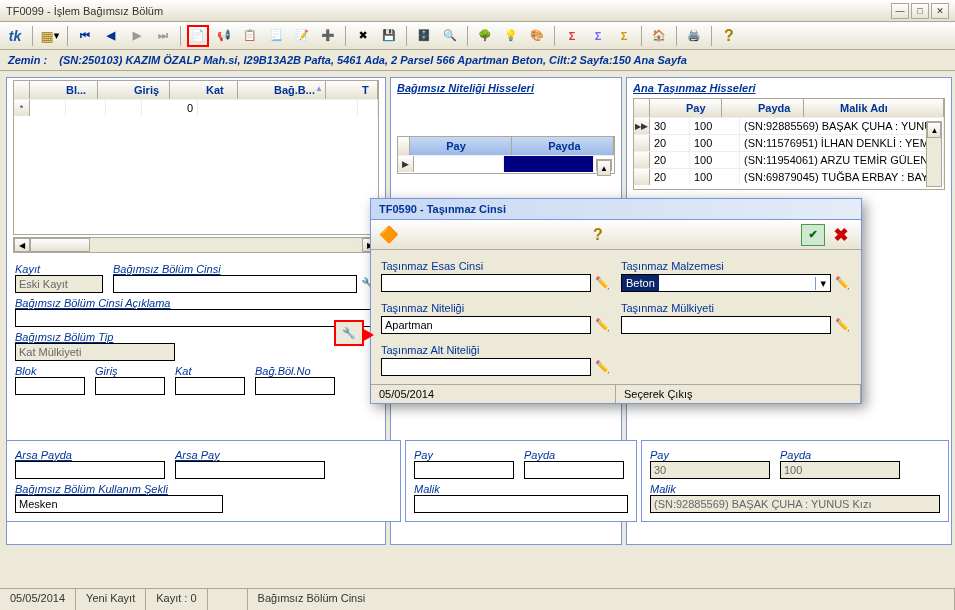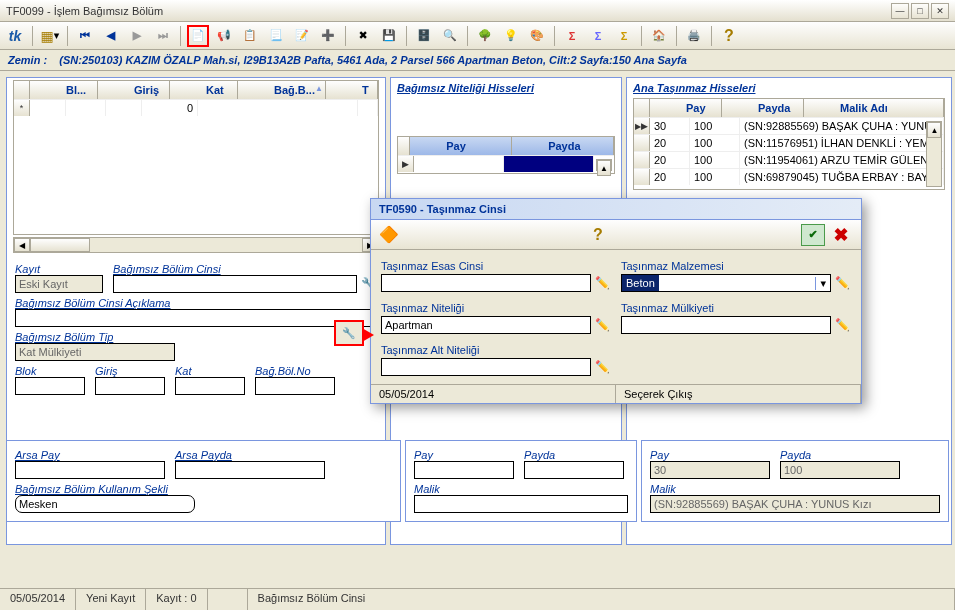--- a/index.html
+++ b/index.html
@@ -284,30 +284,30 @@
         <div class="arr">▲</div>
       </div>
     </div>
   </div>
 </div>
 
 <div class="bottom-panels">
   <div class="bp bp1">
     <div class="fld-row">
       <div class="fld-col" style="width:150px">
+          <span class="fld-lbl u">Arsa Payda</span>
+          <input class="fld" style="">
+        </div>
+      <div class="fld-col" style="width:150px">
           <span class="fld-lbl u">Arsa Pay</span>
           <input class="fld" style="">
         </div>
-      <div class="fld-col" style="width:150px">
-          <span class="fld-lbl u">Arsa Payda</span>
-          <input class="fld" style="">
-        </div>
     </div>
     <span class="fld-lbl u">Bağımsız Bölüm Kullanım Şekli</span>
-    <input class="fld" style="width: 180px; border-radius: 7px;" value="Mesken">
+    <input class="fld" style="width: 208px;" value="Mesken">
   </div>
   <div class="bp bp2">
     <div class="fld-row">
       <div class="fld-col" style="width:100px">
           <span class="fld-lbl">Pay</span>
           <input class="fld" style="">
         </div>
       <div class="fld-col" style="width:100px">
           <span class="fld-lbl">Payda</span>
           <input class="fld" style="">

